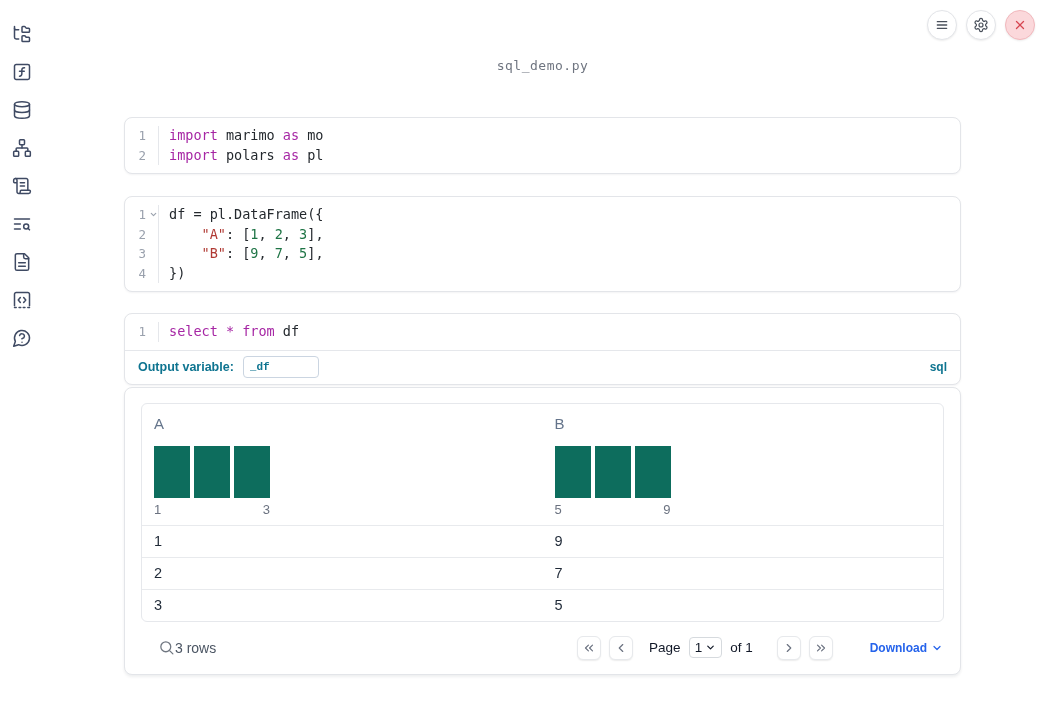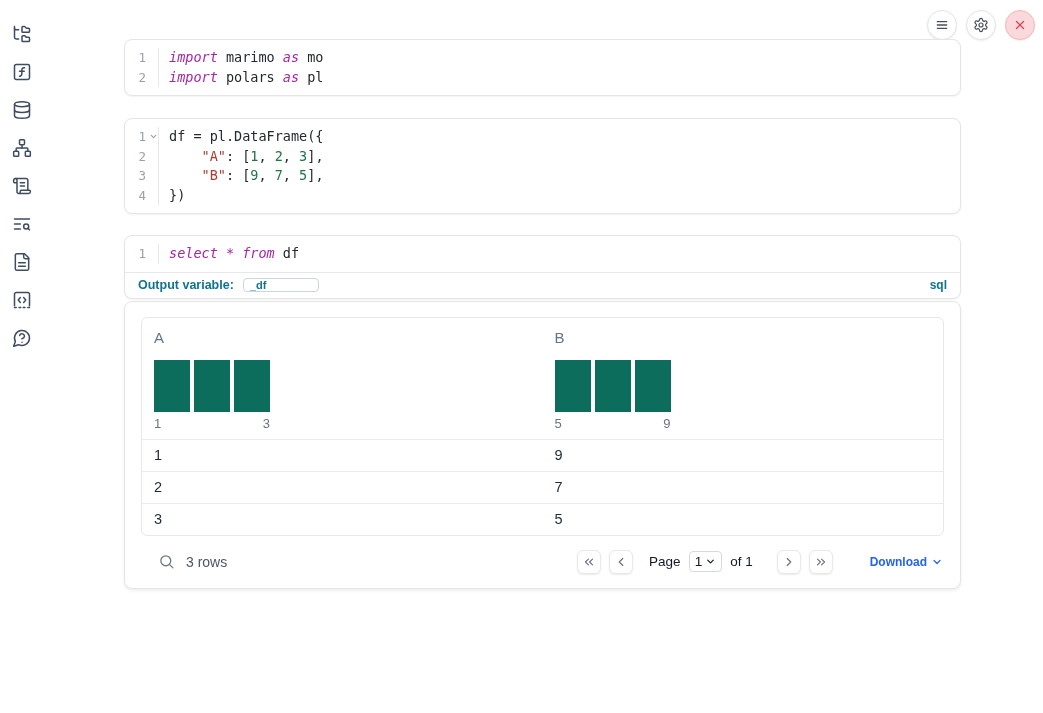--- a/index.html
+++ b/index.html
@@ -49,32 +49,32 @@
 
   .code { padding:8px 0; font-family:"DejaVu Sans Mono", monospace; font-size:13.5px; line-height:19.5px; }
   .code-line { display:flex; }
   .gutter {
     flex:0 0 34px; width:34px; text-align:right; padding-right:12px;
     color:#9aa1ad; border-right:1px solid #e5e7eb; position:relative;
     font-size:12.5px; user-select:none;
   }
   .fold { position:absolute; right:0px; top:5px; }
   .src { padding-left:10px; white-space:pre; color:#24292e; }
-  .tk-kw { color:#a626a4;font-style:italic; }
+  .tk-kw { color:#a626a4; }
   .tk-str { color:#b03a34; }
   .tk-num { color:#1e7445; }
   .tk-pl { color:#24292e; }
 
   .sql-divider { border-top:1px solid #e5e7eb; }
   .outvar-row { display:flex; align-items:center; padding:5px 13px 6px; }
   .outvar-label { color:#0e7490; font-size:12.5px; font-weight:bold; }
   .outvar-input {
-    margin-left:9px; width:76px; height:14px;
+    margin-left:9px; width:76px; height:22px;
     border:1px solid #cbd5e1; border-radius:4px;
-    font-family:Liberation Sans, sans-serif;
+    font-family:Liberation Mono, monospace;
     font-size:11px; font-weight:bold; color:#0e7490;
     padding:0 6px; outline:none; background:#fff;
   }
   .lang-badge { margin-left:auto; color:#0e7490; font-size:12px; font-weight:bold; }
 
   
   .out-cell {
     margin-top:2px; border:1px solid #e3e5e9; border-radius:8px; background:#fff;
     box-shadow:0 2px 3px rgba(15,23,42,.07);
     padding:15px 16px 0;
@@ -83,21 +83,21 @@
   .thead { display:grid; grid-template-columns:1fr 1fr; }
   .col-h { padding:11px 12px 8px; }
   .col-label { font-size:15px; color:#64748b; }
   .hist { display:flex; gap:4px; margin-top:14px; width:116px; align-items:flex-end; height:52px; }
   .bar { width:36px; background:#0d6d5d; }
   .ticks { width:116px; display:flex; justify-content:space-between; margin-top:4px; font-size:13px; color:#6b7280; }
   .trow { display:grid; grid-template-columns:1fr 1fr; border-top:1px solid #e8eaed; }
   .tcell { padding:7px 12px 8px; font-size:14.5px; color:#1f2937; }
 
   .tfoot { height:52px; display:flex; align-items:center; justify-content:space-between; padding:0 1px; }
-  .rows-info { display:flex; align-items:center; gap:11px; padding-left:16px; color:#4b5563; font-size:14px; }
+  .rows-info { display:flex; align-items:center; padding-left:16px; color:#4b5563; font-size:14px; }
   .pager { display:flex; align-items:center; gap:8px; }
   .pg-btn {
     width:24px; height:24px; border:1px solid #e7e9ec; border-radius:6px; background:#fff;
     box-shadow:0 1px 1.5px rgba(0,0,0,.08);
     display:flex; align-items:center; justify-content:center; cursor:pointer;
   }
   .page-label { font-size:13.5px; color:#111827; margin-left:8px; }
   .page-select {
     display:flex; align-items:center; gap:3px;
     border:1px solid #d6dade; border-radius:4px; background:#fff;
@@ -230,20 +230,21 @@
         <svg width="14" height="14" viewBox="0 0 24 24" fill="none" stroke="#d64550" stroke-width="2.2" stroke-linecap="round">
           <path d="M18 6 6 18"></path>
           <path d="m6 6 12 12"></path>
         </svg>
       </span>
   </div>
 </div>
 
 <main class="main">
 
+  <div class="nb-title">sql_demo.py</div>
 
   <section class="cell cell-imports">
     <div class="code">
       <div class="code-line">
         <span class="gutter">1</span>
         <span class="src"><span class="tk-kw">import</span><span class="tk-pl"> marimo </span><span class="tk-kw">as</span><span class="tk-pl"> mo</span></span>
       </div>
       <div class="code-line">
         <span class="gutter">2</span>
         <span class="src"><span class="tk-kw">import</span><span class="tk-pl"> polars </span><span class="tk-kw">as</span><span class="tk-pl"> pl</span></span>

